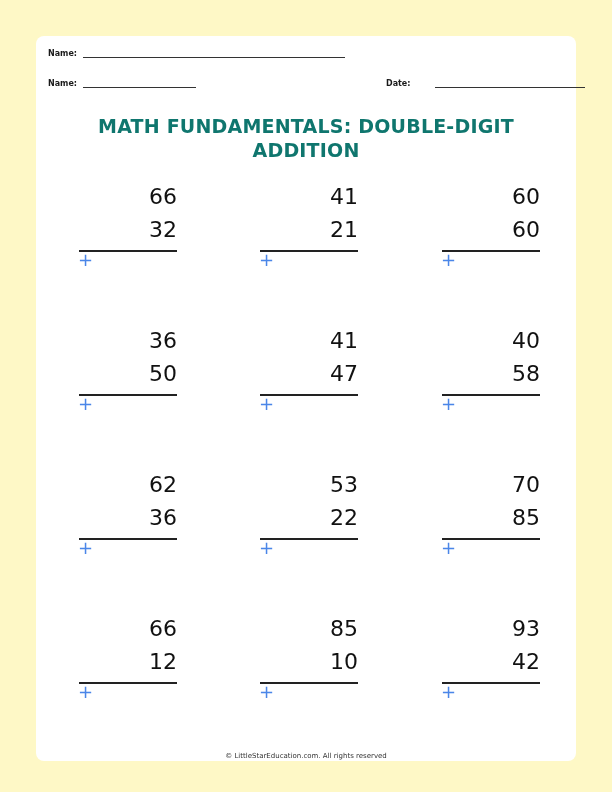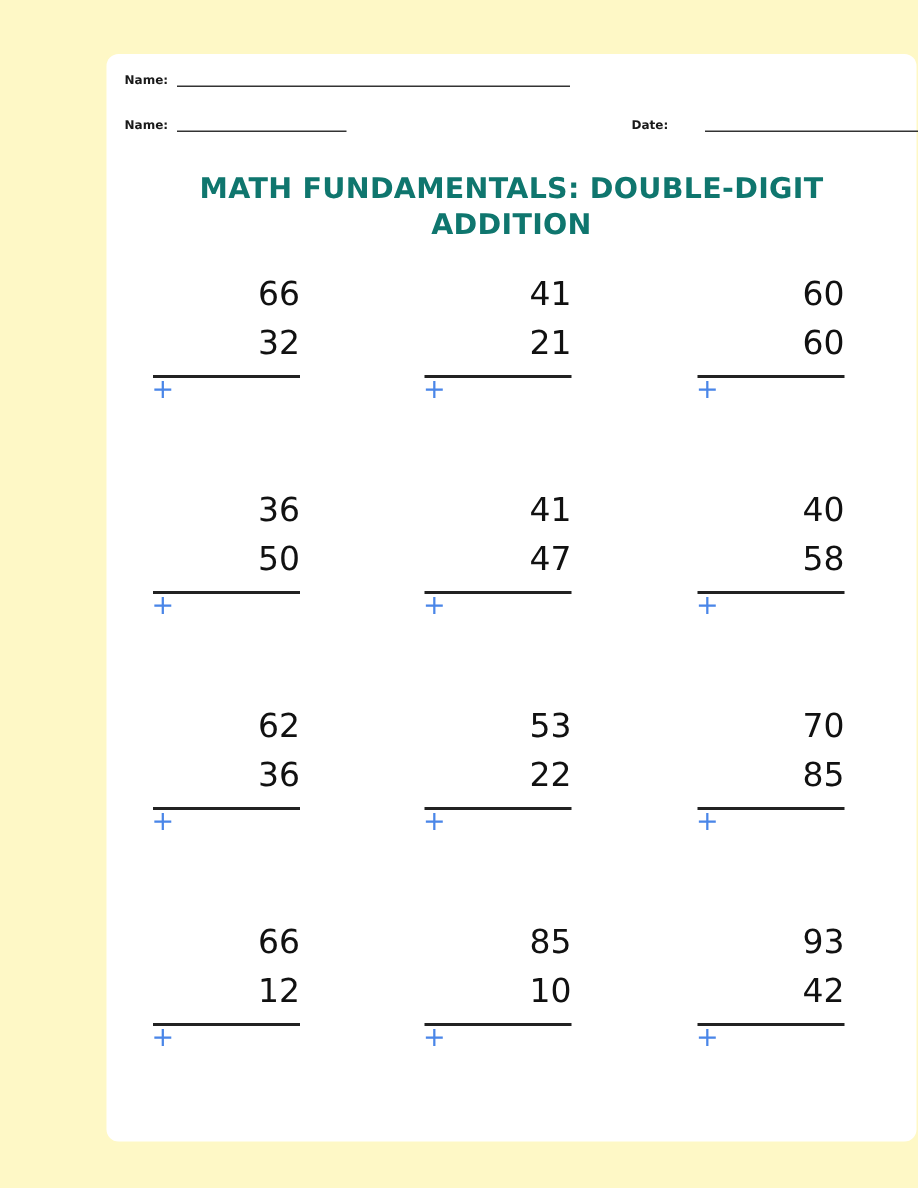--- a/index.html
+++ b/index.html
@@ -8,21 +8,20 @@
       background: #fef8c6;
       font-family: "DejaVu Sans", sans-serif;
       overflow: hidden;
     }
     .page {
       position: absolute;
       left: 36px; top: 36px;
       width: 540px; height: 725px;
       background: #ffffff;
       border-radius: 8px;
-      margin-left: 35px;
     }
     .field {
       position: absolute;
       display: flex;
       align-items: flex-end;
       font-family: "DejaVu Sans", sans-serif;
       font-size: 8px;
       font-weight: bold;
       color: #1a1a1a;
     }
@@ -39,21 +38,21 @@
       text-align: center;
       color: #0f766e;
       font-family: "DejaVu Sans", sans-serif;
       font-weight: bold;
       font-size: 19px;
       line-height: 24px;
       letter-spacing: 0.2px;
     }
     .grid {
       position: absolute;
-      left: 0; top: 0;
+      left: 12px; top: 0;
       width: 540px; height: 525px;
     }
     .problem {
       position: absolute;
       width: 100px;
       height: 90px;
     }
     .problem .num {
       position: absolute;
       right: 0;
@@ -188,13 +187,14 @@
       <span class="plus">+</span>
     </div>
     <div class="problem" style="left:392px; top:580px;">
       <span class="num n1">93</span>
       <span class="num n2">42</span>
       <span class="rule"></span>
       <span class="plus">+</span>
     </div>
   </div>
 
+  <div class="footer">© LittleStarEducation.com. All rights reserved</div>
 </div>
 
 </body></html>

